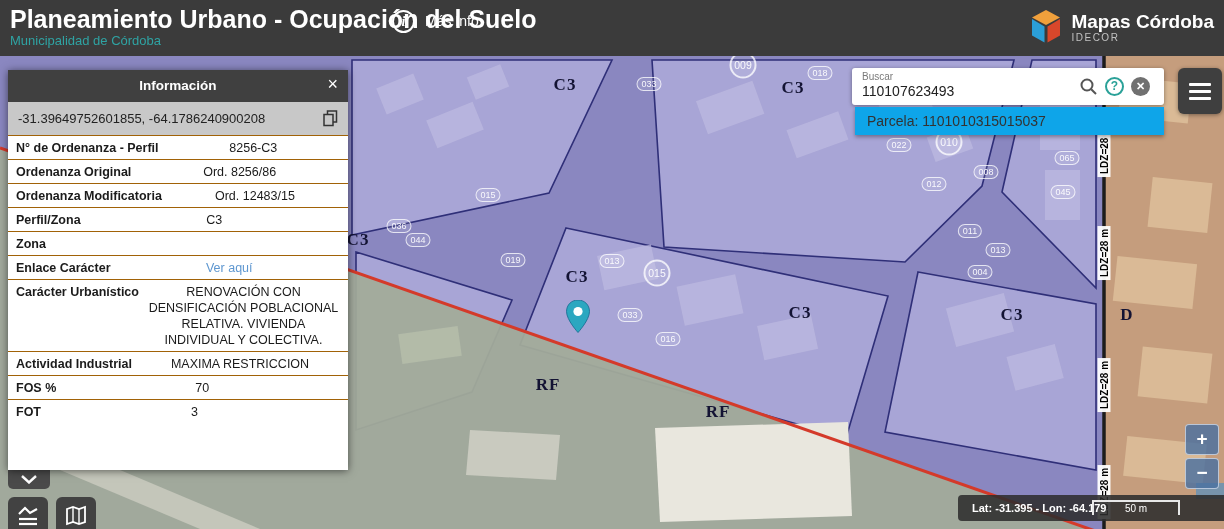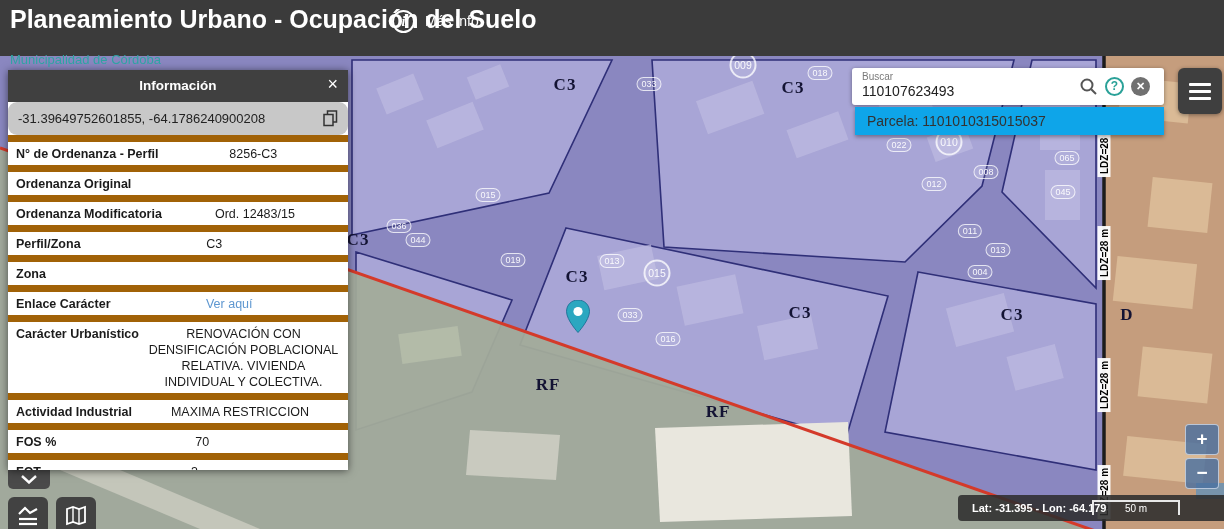--- a/index.html
+++ b/index.html
@@ -16,40 +16,40 @@
                   border-radius:9px; padding:0 4px; line-height:12px; white-space:nowrap; }
   .parcel-badge.big { width:27px; height:27px; border-radius:50%; border-width:2px; font-size:10.5px;
                       line-height:23px; text-align:center; padding:0; }
   .ldz-label { position:absolute; transform:translate(-50%,-50%) rotate(-90deg); background:rgba(255,255,255,.95);
                color:#000; font-weight:bold; font-size:10px; padding:1px 3px; white-space:nowrap; }
   #map-pin { position:absolute; left:566px; top:300px; width:24px; height:33px; }
 
   
   #header { position:absolute; left:0; top:0; width:1224px; height:56px; background:#3b3b3b; z-index:30; }
   #app-title { position:absolute; left:10px; top:5px; font-size:25px; font-weight:bold; color:#fff; }
-  #app-subtitle { position:absolute; left:10px; top:33px; font-size:13px; color:#2fa3a3;margin-top:19px; }
+  #app-subtitle { position:absolute; left:10px; top:33px; font-size:13px; color:#2fa3a3; }
   #info-badge { position:absolute; left:392px; top:10px; width:23px; height:23px; border:2px solid #fff;
                 border-radius:50%; color:#fff; text-align:center; font-family:"Liberation Serif",serif;
                 font-style:italic; font-weight:bold; font-size:14px; line-height:19px; cursor:pointer; }
   #more-info { position:absolute; left:425px; top:13px; font-size:14px; font-weight:normal; color:#fff; cursor:pointer; }
   #brand { position:absolute; right:10px; top:9px; display:flex; align-items:center; gap:8px; }
   #brand-text .name { font-size:19px; font-weight:bold; color:#fff; line-height:20px; }
   #brand-text .sub  { font-size:10px; color:#c2c2c2; letter-spacing:1.5px; }
 
   
   #info-panel { position:absolute; left:8px; top:70px; width:340px; height:400px; background:#fff;
                 box-shadow:0 1px 8px rgba(0,0,0,.55); z-index:25; overflow:hidden; }
   #panel-header { height:32px; background:#404040; position:relative; }
   #panel-title { display:block; text-align:center; color:#fff; font-weight:bold; font-size:13.5px; line-height:32px; }
   #panel-close { position:absolute; right:10px; top:4px; color:#fff; font-size:18px; cursor:pointer; }
   #coord-row { height:33px; background:#c8c8c8; display:flex; align-items:center; justify-content:space-between;
-               padding:0 10px; font-size:13px; color:#222;border-radius:9px; }
+               padding:0 10px; font-size:13px; color:#222; }
   #copy-icon { cursor:pointer; flex:none; }
   .info-row { display:flex; justify-content:space-between; align-items:flex-start;
-              border-top:7px solid #a16207; margin:0 0; padding:4px 8px 3px; font-size:12.5px; line-height:16px; }
+              border-top:1px solid #a16207; margin:0 0; padding:4px 8px 3px; font-size:12.5px; line-height:16px; }
   .row-label { font-weight:bold; color:#1b1b1b; white-space:nowrap; padding-right:8px; }
   .row-value { flex:1; text-align:center; color:#1b1b1b; }
   .row-value.link { color:#5e97d0; cursor:pointer; }
   .info-row.tall .row-value { max-width:212px; }
   #panel-chevron { position:absolute; left:8px; top:470px; width:42px; height:19px; background:#4a4a4a;
                    border-radius:0 0 5px 5px; z-index:24; cursor:pointer; display:flex; align-items:center; justify-content:center; }
 
   
   #search-box { position:absolute; left:852px; top:68px; width:312px; height:37px; background:#fff; border-radius:3px;
                 box-shadow:0 1px 4px rgba(0,0,0,.4); z-index:26; }
@@ -188,40 +188,52 @@
 <div id="status-bar">
   <span id="latlon">Lat: -31.395 - Lon: -64.179</span>
   <div id="scale-box">50 m</div>
 </div>
 
 <div id="header">
   <span id="app-title">Planeamiento Urbano - Ocupación del Suelo</span>
   <span id="app-subtitle">Municipalidad de Córdoba</span>
   <span id="info-badge">i</span>
   <span id="more-info">Más Info</span>
+  <div id="brand">
+    <svg width="34" height="36" viewBox="0 0 34 36">
+      <path d="M17 1 L3 8.5 L17 16 L31 8.5 Z" fill="#f0a03c"></path>
+      <path d="M3 10 L3 26.5 L15.5 33.5 L15.5 17.5 Z" fill="#2b9fd8"></path>
+      <path d="M31 10 L31 26.5 L18.5 33.5 L18.5 17.5 Z" fill="#d9472b"></path>
+    </svg>
+    <div id="brand-text">
+      <div class="name">Mapas Córdoba</div>
+      <div class="sub">IDECOR</div>
+    </div>
+  </div>
 </div>
 
 <div id="info-panel">
   <div id="panel-header">
     <span id="panel-title">Información</span>
     <span id="panel-close">×</span>
   </div>
   <div id="coord-row">
     <span>-31.39649752601855, -64.1786240900208</span>
     <svg id="copy-icon" width="15" height="17" viewBox="0 0 15 17">
       <rect x="4.5" y="1" width="9" height="11" fill="none" stroke="#333" stroke-width="1.5"></rect>
       <rect x="1" y="4.5" width="9" height="11" fill="#c8c8c8" stroke="#333" stroke-width="1.5"></rect>
     </svg>
   </div>
   <div class="info-row">
     <span class="row-label">N° de Ordenanza - Perfil</span>
     <span class="row-value">8256-C3</span>
   </div>
   <div class="info-row">
     <span class="row-label">Ordenanza Original</span>
+    <span class="row-value">Ord. 8256/86</span>
   </div>
   <div class="info-row">
     <span class="row-label">Ordenanza Modificatoria</span>
     <span class="row-value">Ord. 12483/15</span>
   </div>
   <div class="info-row">
     <span class="row-label">Perfil/Zona</span>
     <span class="row-value">C3</span>
   </div>
   <div class="info-row">

